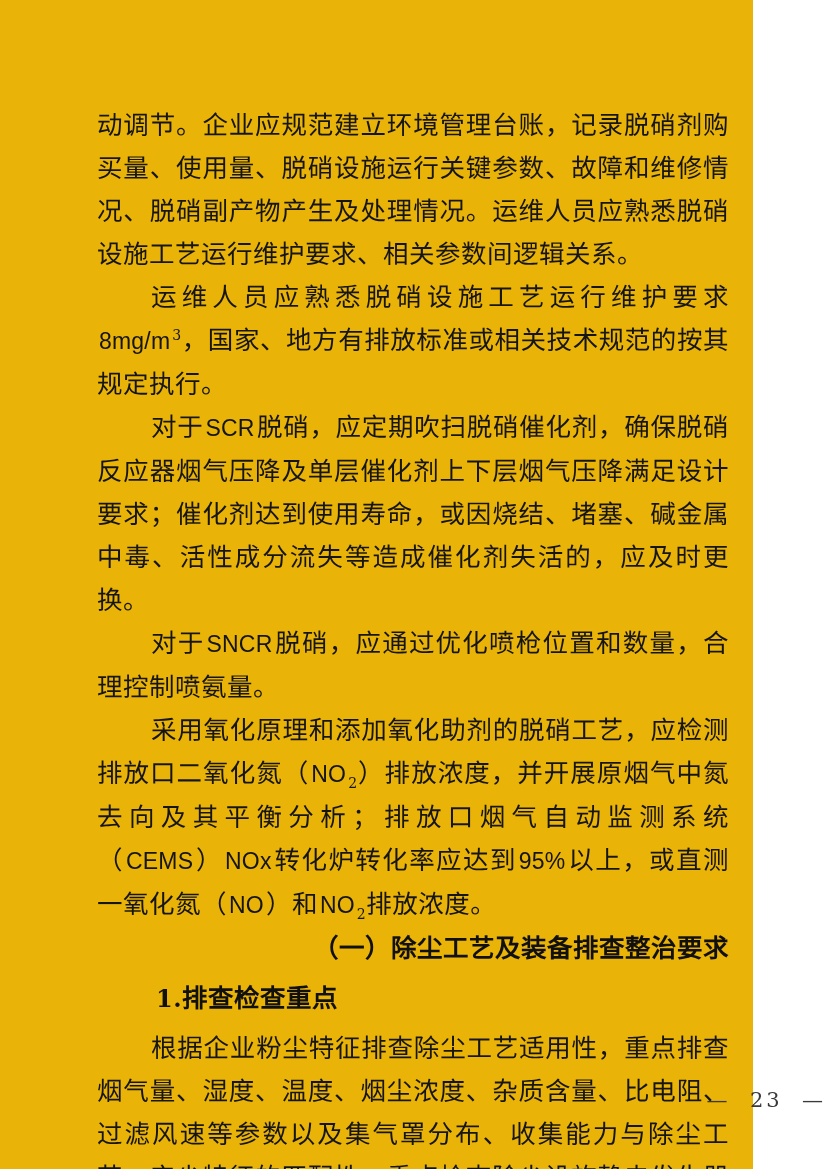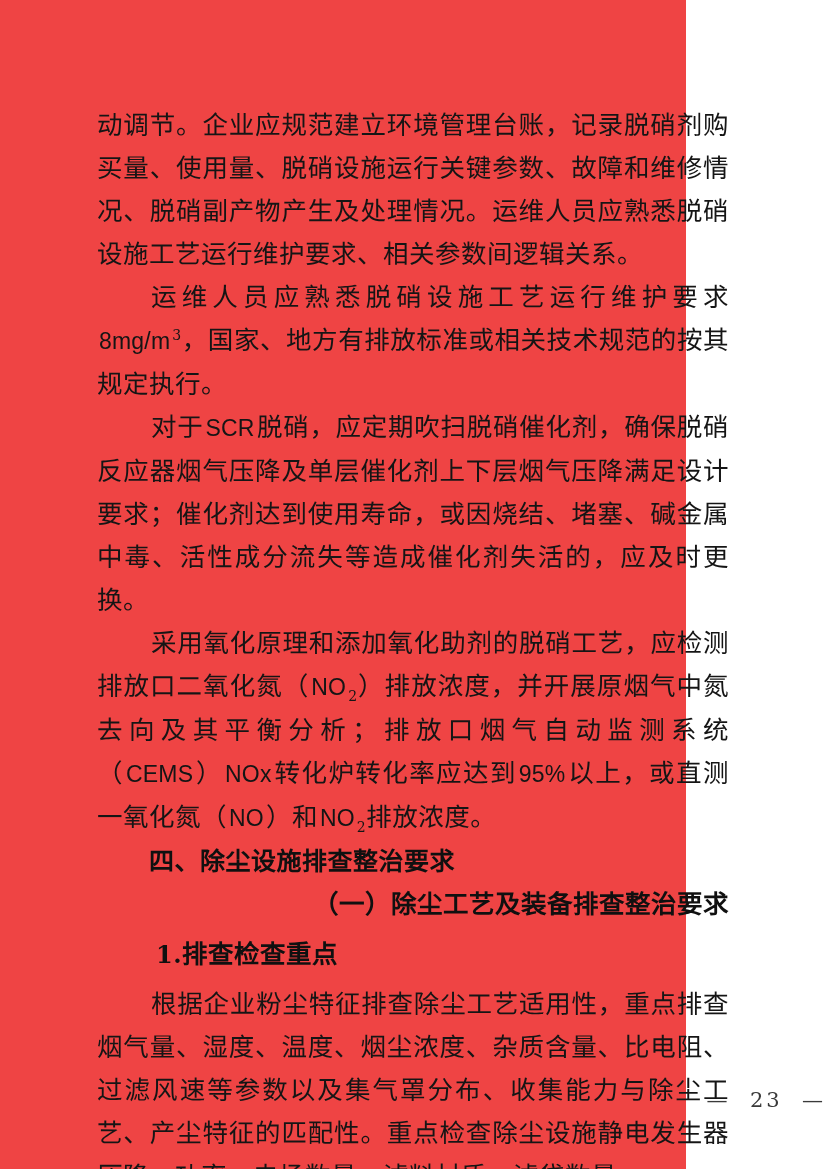--- a/index.html
+++ b/index.html
@@ -14,23 +14,23 @@
     font-family: "DejaVu Serif", "Liberation Serif", serif;
     color: #1a1a1a;
     position: relative;
     overflow: hidden;
   }
 
   .page {
     position: absolute;
     left: 0;
     top: 0;
-    width: 686px;
+    width: 753px;
     height: 1169px;
-    background: #ef4444;
+    background: #eab308;
   }
 
   .content {
     position: absolute;
     left: 97px;
     top: 104px;
     width: 632px;
   }
 
   
@@ -131,24 +131,24 @@
 
 <div class="page">
   <div class="content">
 
     <p class="para noindent">动调节。企业应规范建立环境管理台账，记录脱硝剂购买量、使用量、脱硝设施运行关键参数、故障和维修情况、脱硝副产物产生及处理情况。运维人员应熟悉脱硝设施工艺运行维护要求、相关参数间逻辑关系。</p>
 
     <p class="para indent"><span>运维人员应熟悉脱硝设施工艺运行维护要求</span><span class="lat">8mg/m</span><sup class="sup">3</sup><span>，国家、地方有排放标准或相关技术规范的按其规定执行。</span></p>
 
     <p class="para indent"><span>对于</span><span class="lat">SCR</span><span>脱硝，应定期吹扫脱硝催化剂，确保脱硝反应器烟气压降及单层催化剂上下层烟气压降满足设计要求；催化剂达到使用寿命，或因烧结、堵塞、碱金属中毒、活性成分流失等造成催化剂失活的，应及时更换。</span></p>
 
+    <p class="para indent"><span>对于</span><span class="lat">SNCR</span><span>脱硝，应通过优化喷枪位置和数量，合理控制喷氨量。</span></p>
 
     <p class="para indent"><span>采用氧化原理和添加氧化助剂的脱硝工艺，应检测排放口二氧化氮（</span><span class="lat">NO</span><sub class="sub">2</sub><span>）排放浓度，并开展原烟气中氮去向及其平衡分析；排放口烟气自动监测系统（</span><span class="lat">CEMS</span><span>）</span><span class="lat">NOx</span><span>转化炉转化率应达到</span><span class="lat">95%</span><span>以上，或直测一氧化氮（</span><span class="lat">NO</span><span>）和</span><span class="lat">NO</span><sub class="sub">2</sub><span>排放浓度。</span></p>
 
-    <h2 class="h-sec">四、除尘设施排查整治要求</h2>
 
     <h3 class="h-sub">（一）除尘工艺及装备排查整治要求</h3>
 
     <h4 class="h-item"><span class="num">1.</span><span>排查检查重点</span></h4>
 
     <p class="para indent">根据企业粉尘特征排查除尘工艺适用性，重点排查烟气量、湿度、温度、烟尘浓度、杂质含量、比电阻、过滤风速等参数以及集气罩分布、收集能力与除尘工艺、产尘特征的匹配性。重点检查除尘设施静电发生器压降、功率、电场数量、滤料材质、滤袋数量、</p>
 
   </div>
 
   <div class="footer">

